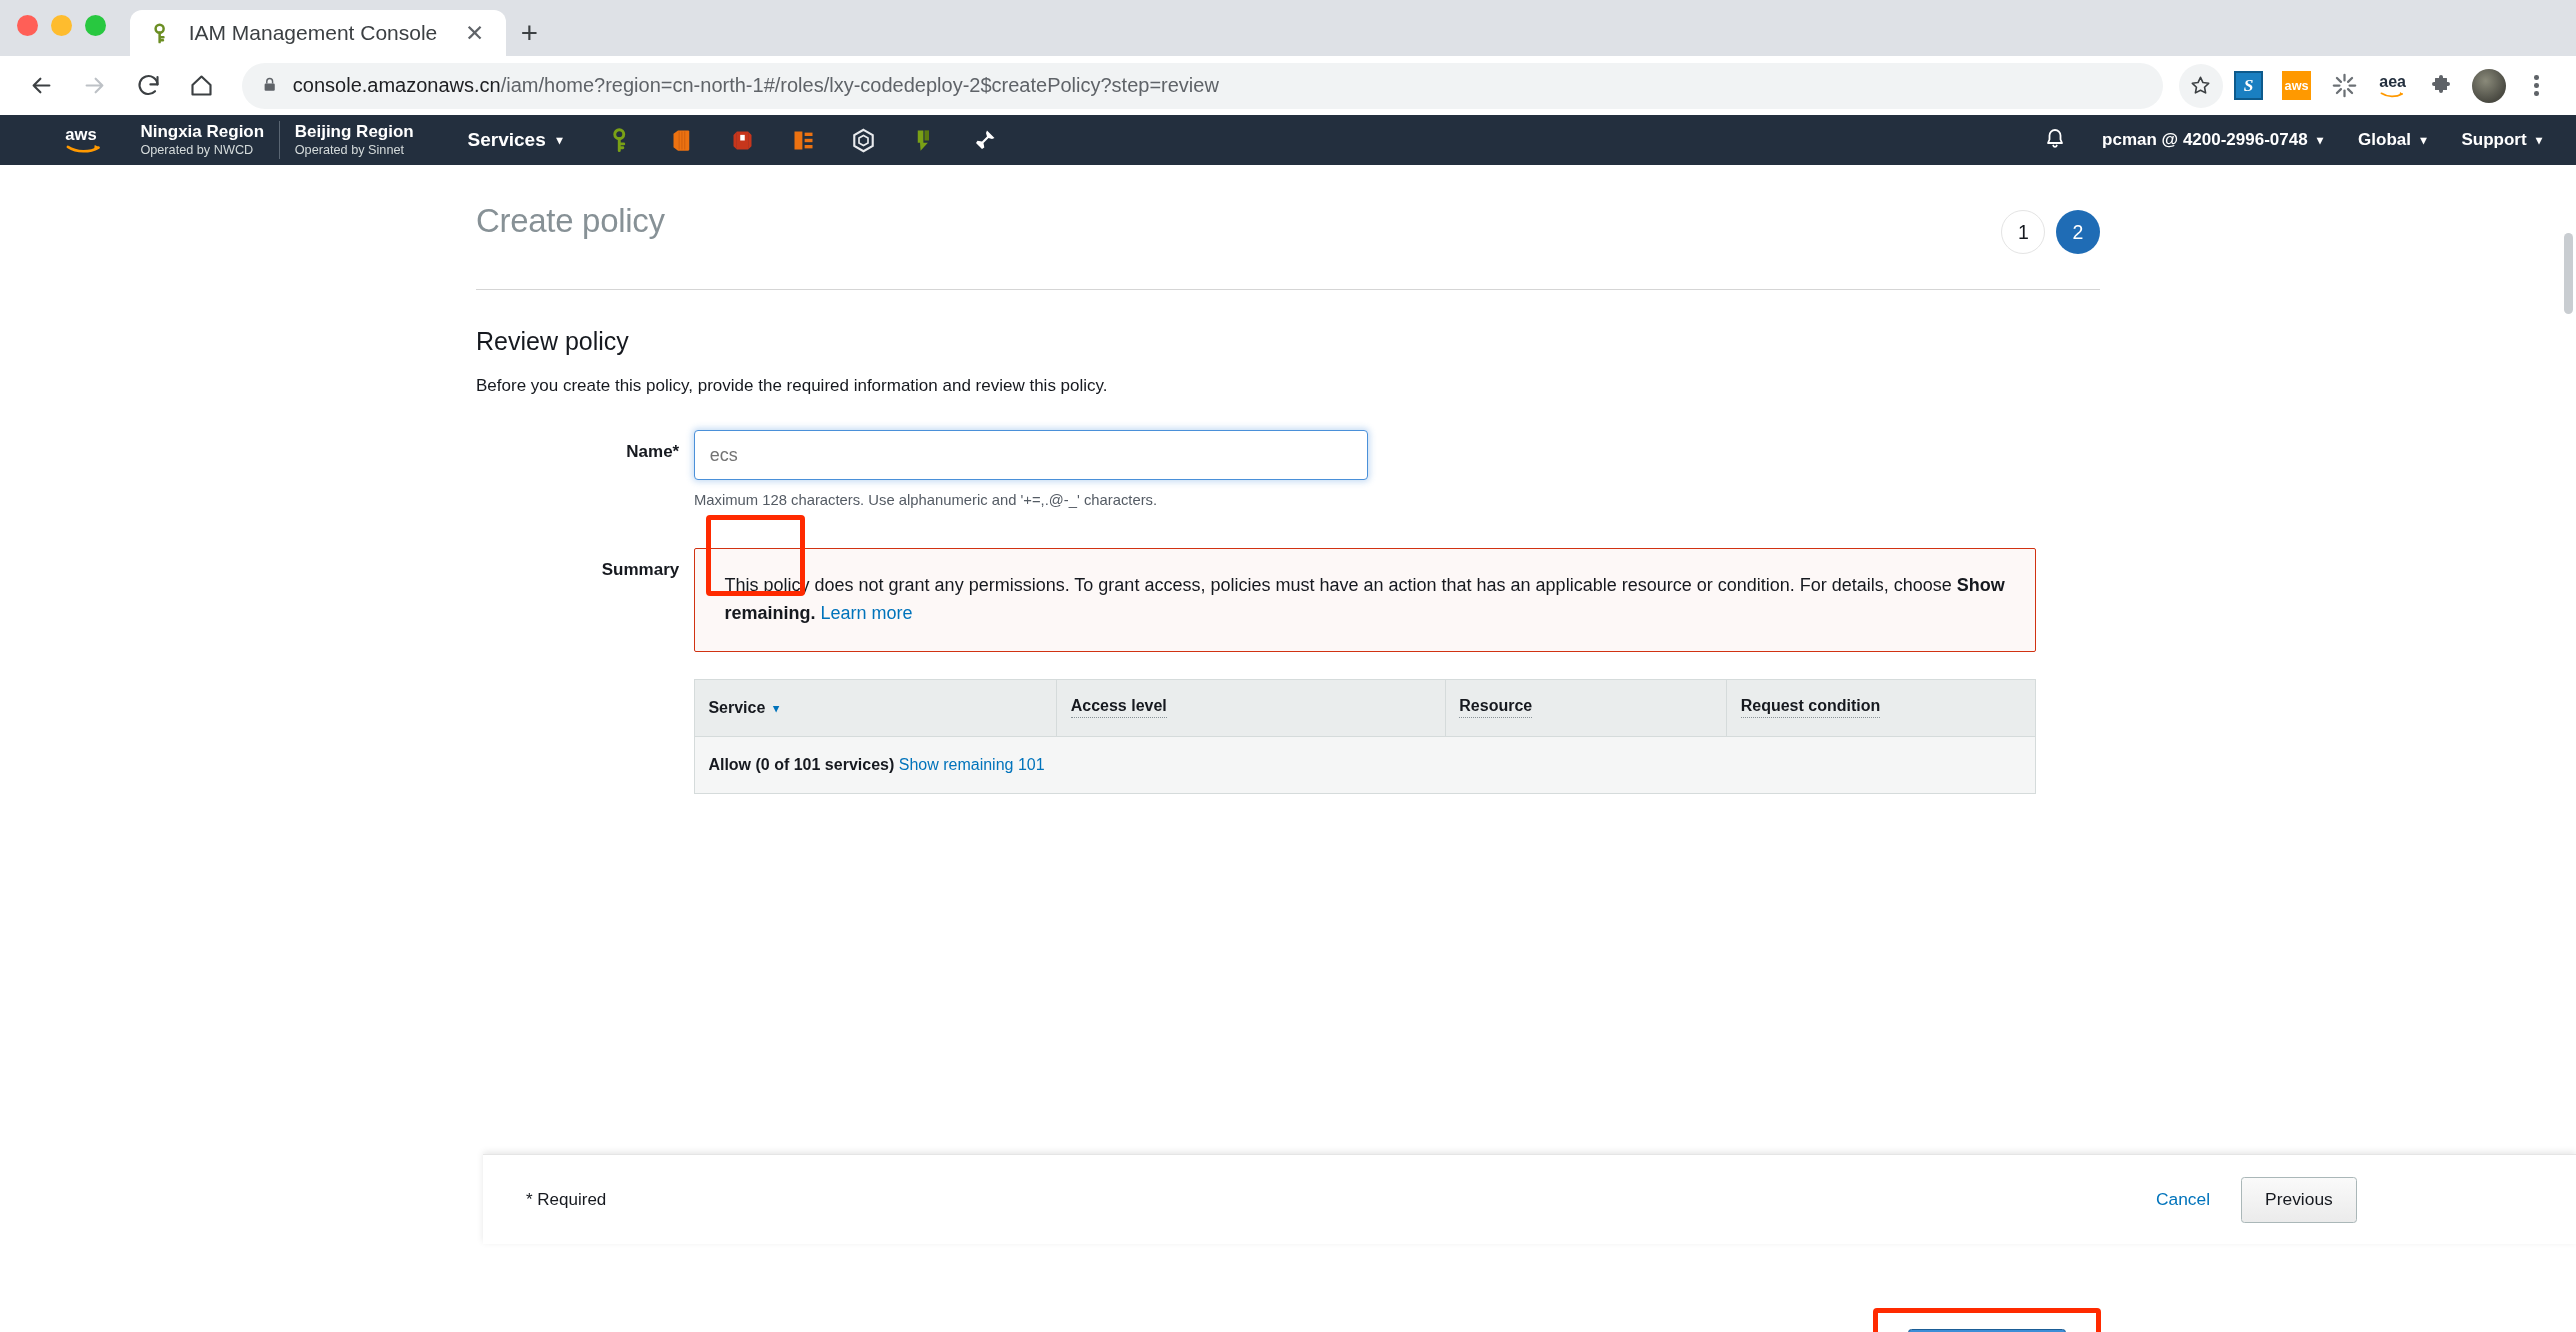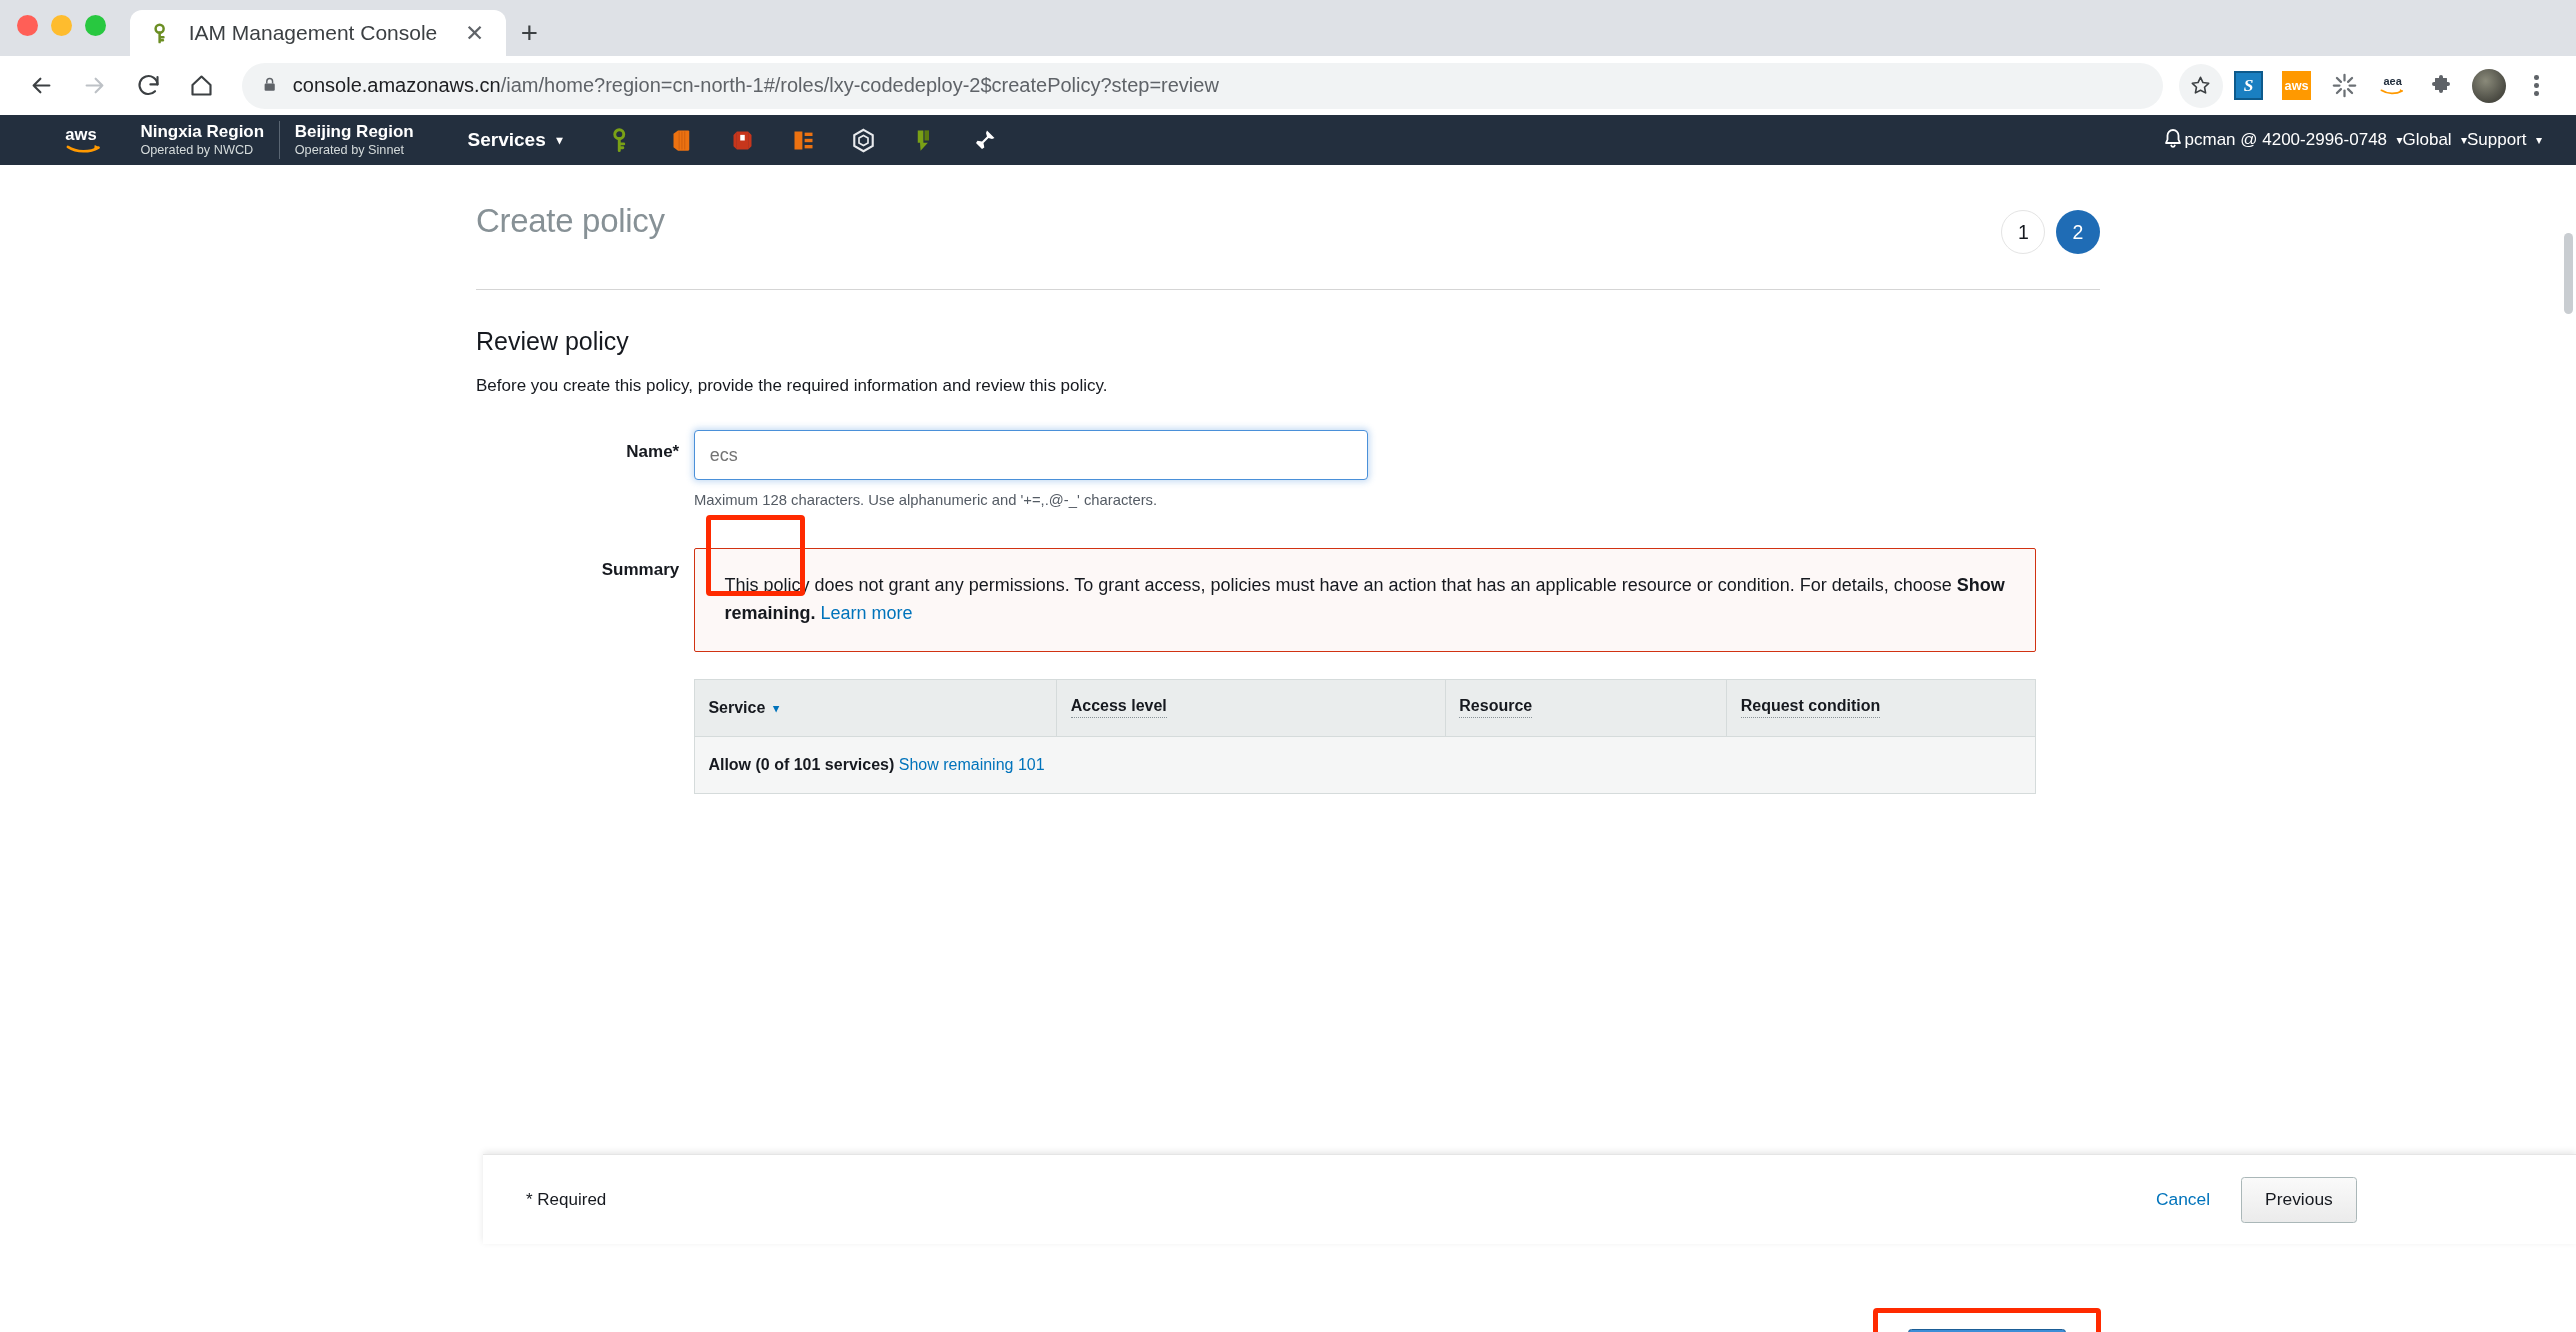--- a/index.html
+++ b/index.html
@@ -97,21 +97,21 @@
 
   .services-btn {
     margin-left: 39px; font-size: 19px; font-weight: bold; color: #fff;
     display: flex; align-items: center; gap: 10.7px; white-space: nowrap;
   }
   .caret { font-size: 12px; }
 
   .svc-icons { display: flex; align-items: center; gap: 29.5px; margin-left: 44px; }
   .svc-ico { width: 31px; height: 31px; display:flex;align-items:center;justify-content:center; }
 
-  .nav-right { margin-left: auto; display: flex; align-items: center; padding-right: 34px; }
+  .nav-right { margin-left: auto; display: flex; align-items: center; gap: 35px; padding-right: 34px; font-weight: bold; }
   .nav-item { font-size: 17px; color: #fff; display: flex; align-items: center; gap: 9.4px; white-space: nowrap; }
 
   .content { position: relative; background: #fff; height: 1079px; }
 
   .page-head {
     padding: 37px 0 0 0; margin: 0 476px 0 476px;
     display: flex; align-items: flex-start; justify-content: space-between;
   }
   .page-title { font-size: 33px; color: #879196; font-weight: normal; letter-spacing: -0.3px;}
   .steps { display: flex; align-items: center; gap: 10.7px; padding-top: 8px;}
@@ -305,21 +305,21 @@
               <rect x="15.5" y="11" width="7" height="2" rx="1"></rect>
               <rect x="11" y="1.5" width="2" height="7" rx="1" transform="rotate(45 12 12)"></rect>
               <rect x="11" y="15.5" width="2" height="7" rx="1" transform="rotate(45 12 12)"></rect>
               <rect x="1.5" y="11" width="7" height="2" rx="1" transform="rotate(45 12 12)"></rect>
               <rect x="15.5" y="11" width="7" height="2" rx="1" transform="rotate(45 12 12)"></rect>
             </g>
           </svg>
       </div>
       <div class="ext">
         <div style="display:flex;flex-direction:column;align-items:center;">
-          <span style="font-size:11px;font-weight:bold;color:#232f3e;line-height:1;">aea</span>
+          <span style="font-size:16px;font-weight:bold;color:#232f3e;line-height:1;">aea</span>
           <svg width="25.5" height="8" viewBox="0 0 38 12">
               <path d="M2 5c9 6 22 6 31 1" fill="none" stroke="#ff9900" stroke-width="2.6" stroke-linecap="round"></path>
               <path d="M30 3l4 3-5 2z" fill="#ff9900"></path>
             </svg>
         </div>
       </div>
       <div class="ext">
         <svg width="24" height="24" viewBox="0 0 24 24">
             <path d="M10 3a2 2 0 0 1 4 0v1h3.5a.5.5 0 0 1 .5.5V8h1a2 2 0 0 1 0 4h-1v3.5a.5.5 0 0 1-.5.5H14v1a2 2 0 0 1-4 0v-1H6.5a.5.5 0 0 1-.5-.5V12H5a2 2 0 0 1 0-4h1V4.5a.5.5 0 0 1 .5-.5H10z" fill="#5f6368"></path>
           </svg>

